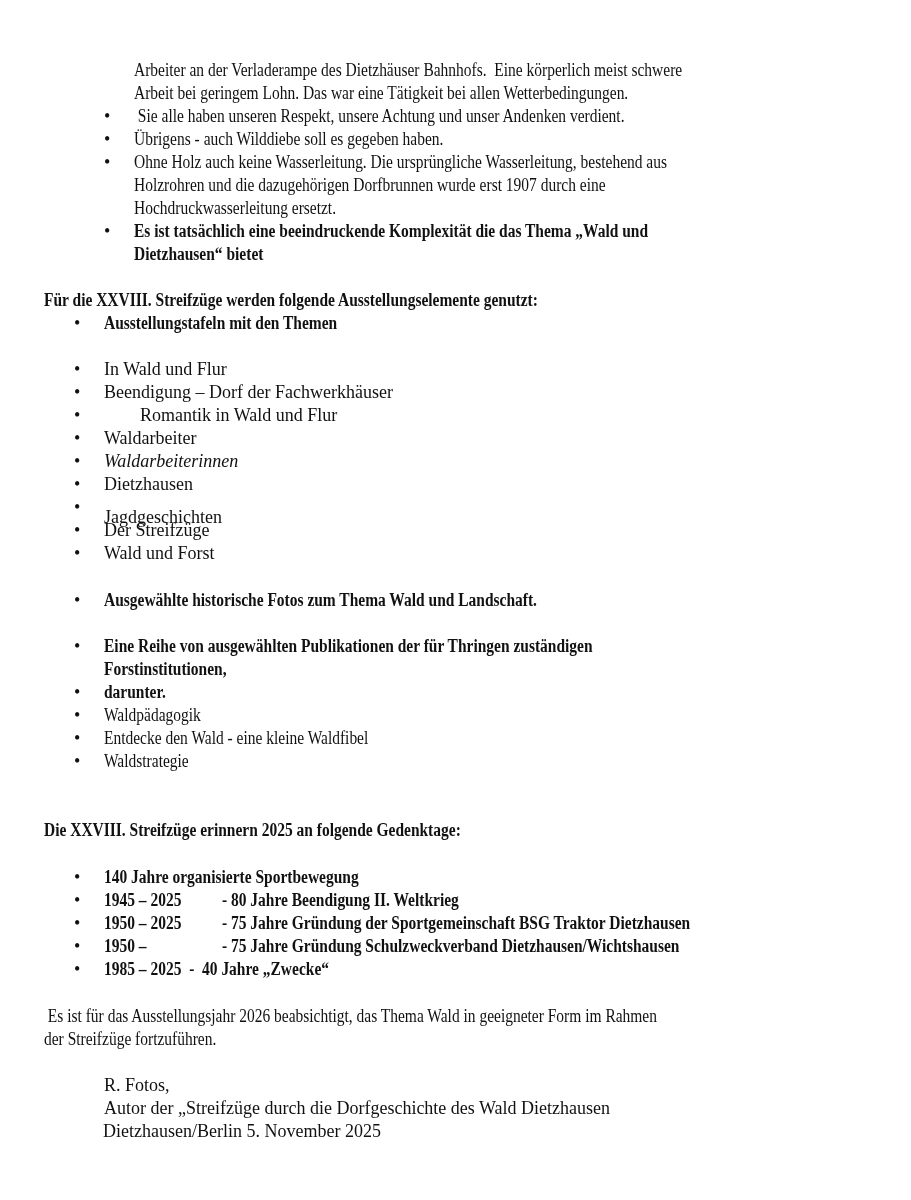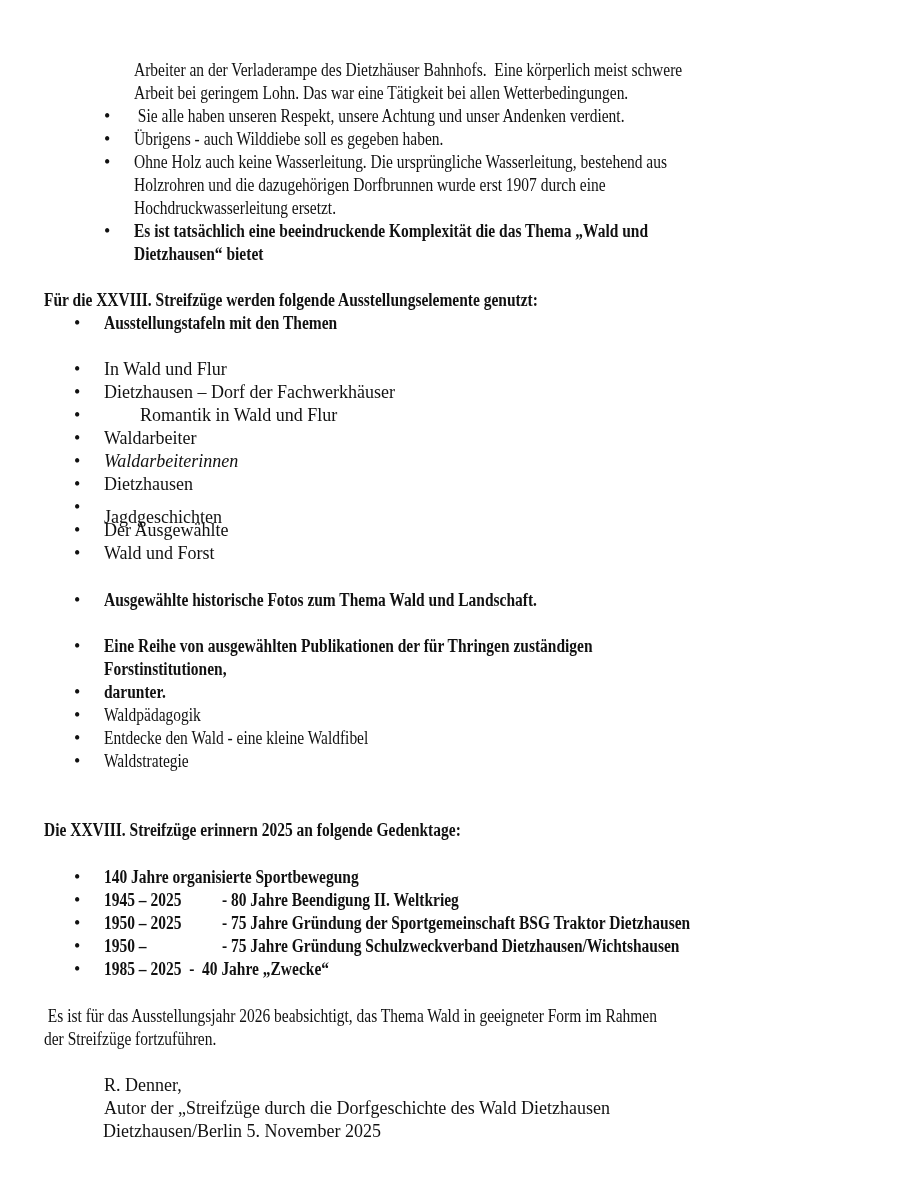--- a/index.html
+++ b/index.html
@@ -32,33 +32,33 @@
 <div class="ln narrow b" style="left:134px; top:243px; transform:scaleX(0.86);">Dietzhausen“ bietet</div>
 
 <div class="ln narrow b" style="left:44px; top:289px; transform:scaleX(0.86);">Für die XXVIII. Streifzüge werden folgende Ausstellungselemente genutzt:</div>
 <span class="bul" style="left:74px; top:312px;">•</span>
 <div class="ln narrow b" style="left:104px; top:312px; transform:scaleX(0.86);">Ausstellungstafeln mit den Themen</div>
 
 <div id="topics">
     <span class="bul" style="left: 74px; top: 358px;">•</span>
     <div class="ln" style="left: 104px; top: 358px;">In Wald und Flur</div>
     <span class="bul" style="left: 74px; top: 381px;">•</span>
-    <div class="ln" style="left: 104px; top: 381px;">Dietzhausen – Dorf der Fachwerkhäuser</div>
+    <div class="ln" style="left: 104px; top: 381px;">Beendigung – Dorf der Fachwerkhäuser</div>
     <span class="bul" style="left: 74px; top: 404px;">•</span>
     <div class="ln" style="left: 104px; top: 404px; margin-left: 36px;">Romantik in Wald und Flur</div>
     <span class="bul" style="left: 74px; top: 427px;">•</span>
     <div class="ln" style="left: 104px; top: 427px;">Waldarbeiter</div>
     <span class="bul" style="left: 74px; top: 450px;">•</span>
     <div class="ln" style="left: 104px; top: 450px; font-style: italic;">Waldarbeiterinnen</div>
     <span class="bul" style="left: 74px; top: 473px;">•</span>
     <div class="ln" style="left: 104px; top: 473px;">Dietzhausen</div>
     <span class="bul" style="left: 74px; top: 496px;">•</span>
     <div class="ln" style="left: 104px; top: 496px; margin-top: 10px;">Jagdgeschichten</div>
     <span class="bul" style="left: 74px; top: 519px;">•</span>
-    <div class="ln" style="left: 104px; top: 519px;">Der Ausgewählte</div>
+    <div class="ln" style="left: 104px; top: 519px;">Der Streifzüge</div>
     <span class="bul" style="left: 74px; top: 542px;">•</span>
     <div class="ln" style="left: 104px; top: 542px;">Wald und Forst</div>
   </div>
 
 <span class="bul" style="left:74px; top:589px;">•</span>
 <div class="ln narrow b" style="left:104px; top:589px; transform:scaleX(0.86);">Ausgewählte historische Fotos zum Thema Wald und Landschaft.</div>
 
 <span class="bul" style="left:74px; top:635px;">•</span>
 <div class="ln narrow b" style="left:104px; top:635px; transform:scaleX(0.86);">Eine Reihe von ausgewählten Publikationen der für Thringen zuständigen</div>
 <div class="ln narrow b" style="left:104px; top:658px; transform:scaleX(0.86);">Forstinstitutionen,</div>
@@ -89,15 +89,15 @@
 <span class="bul" style="left:74px; top:935px;">•</span>
 <div class="ln narrow b" style="left:104px; top:935px; transform:scaleX(0.86);">1950 –</div>
 <div class="ln narrow b" style="left:222px; top:935px; transform:scaleX(0.86);">- 75 Jahre Gründung Schulzweckverband Dietzhausen/Wichtshausen</div>
 
 <span class="bul" style="left:74px; top:958px;">•</span>
 <div class="ln narrow b" style="left:104px; top:958px; transform:scaleX(0.86);">1985 – 2025  -  40 Jahre „Zwecke“</div>
 
 <div class="ln narrow" style="left:44px; top:1005px; transform:scaleX(0.86);"> Es ist für das Ausstellungsjahr 2026 beabsichtigt, das Thema Wald in geeigneter Form im Rahmen</div>
 <div class="ln narrow" style="left:44px; top:1028px; transform:scaleX(0.86);">der Streifzüge fortzuführen.</div>
 
-<div class="ln" style="left:104px; top:1074px;">R. Denner,</div>
+<div class="ln" style="left:104px; top:1074px;">R. Fotos,</div>
 <div class="ln" style="left:104px; top:1097px;">Autor der „Streifzüge durch die Dorfgeschichte des Wald Dietzhausen</div>
 <div class="ln" style="left:103px; top:1120px;">Dietzhausen/Berlin 5. November 2025</div>
 
 </body></html>

